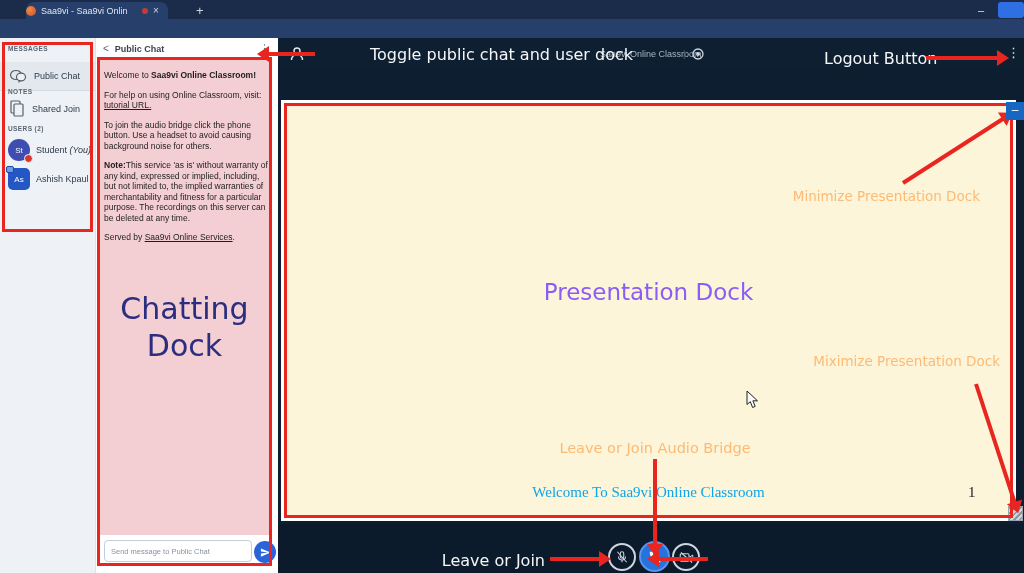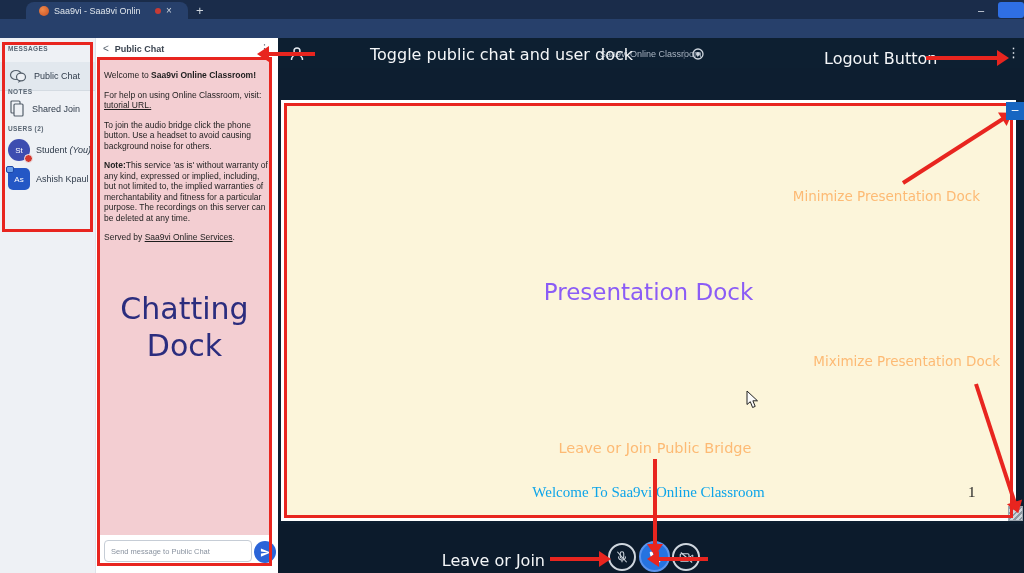--- a/index.html
+++ b/index.html
@@ -3,21 +3,21 @@
 <meta charset="utf-8">
 <style>
   * { margin:0; padding:0; box-sizing:border-box; }
   html,body { width:1024px; height:573px; }
   body { font-family:"Liberation Sans", sans-serif; background:#0d1e30; }
   #screen { position:relative; width:1024px; height:573px; overflow:hidden; background:#0d1e30; }
   .abs { position:absolute; }
 
   
   .tabbar { left:0; top:0; width:1024px; height:19px; background:#1a2c4a; }
-  .tab { left:26px; top:2px; width:162px; height:17px; background:#27406b; border-radius:8px 8px 0 0; display:flex; align-items:center; padding:0 13px; gap:5px; overflow:hidden; }
+  .tab { left:26px; top:2px; width:142px; height:17px; background:#27406b; border-radius:8px 8px 0 0; display:flex; align-items:center; padding:0 0; gap:5px; overflow:hidden; }
   .favicon { width:10px; height:10px; border-radius:50%; background:radial-gradient(circle at 35% 35%, #f08a4b, #c94f22); flex:0 0 auto; }
   .tab-title { font-size:9px; color:#dfe5ec; white-space:nowrap; overflow:hidden; width:96px; }
   .rec-dot { width:6px; height:6px; border-radius:50%; background:#c63b35; flex:0 0 auto; }
   .tab-close { font-size:10px; color:#cfd6de; line-height:10px; }
   .newtab { left:196px; top:3px; font-size:13px; color:#cfd6de; }
   .win-min { left:978px; top:4px; font-size:11px; color:#dfe5ec; }
   .win-blue { left:998px; top:2px; width:26px; height:16px; background:#2f6fe4; border-radius:3px; }
 
   .toolbar { left:0; top:19px; width:1024px; height:19px; background:#27406b; }
   .navbtn { font-size:11px; color:#cdd6e3; top:22px; }
@@ -245,21 +245,21 @@
 
   <div class="abs ann chatting-dock">
     <div>Chatting</div>
     <div>Dock</div>
   </div>
   <span class="abs ann pres-dock-label">Presentation Dock</span>
   <span class="abs ann ann-text-light" style="left:370px; top:45px; font-size:16px;">Toggle public chat and user dock</span>
   <span class="abs ann ann-text-light" style="left:824px; top:49px; font-size:16px;">Logout Button</span>
   <span class="abs ann ann-text-dark" style="left:700px; top:188px; width:280px; text-align:right; font-size:13.5px;">Minimize Presentation Dock</span>
   <span class="abs ann ann-text-dark" style="left:700px; top:353px; width:300px; text-align:right; font-size:13.5px;">Miximize Presentation Dock</span>
-  <span class="abs ann ann-text-dark" style="left:400px; top:440px; width:510px; text-align:center; font-size:14.5px;">Leave or Join Public Bridge</span>
+  <span class="abs ann ann-text-dark" style="left:400px; top:440px; width:510px; text-align:center; font-size:14.5px;">Leave or Join Audio Bridge</span>
   <span class="abs ann ann-text-light" style="left:350px; top:551px; width:195px; text-align:right; font-size:16px;">Leave or Join Microphone</span>
 
   <div class="arrow" style="left:315px; top:52px; width:47px; transform:rotate(180deg);"></div>
   <div class="arrow" style="left:926px; top:56px; width:72px;"></div>
   <div class="arrow" style="left:903px; top:181px; width:119px; transform:rotate(-32.7deg);"></div>
   <div class="arrow" style="left:976px; top:382px; width:125px; transform:rotate(71.9deg);"></div>
   <div class="arrow" style="left:655px; top:457px; width:86px; transform:rotate(90deg);"></div>
   <div class="arrow" style="left:550px; top:557px; width:50px;"></div>
   <div class="arrow" style="left:708px; top:557px; width:50px; transform:rotate(180deg);"></div>
 

